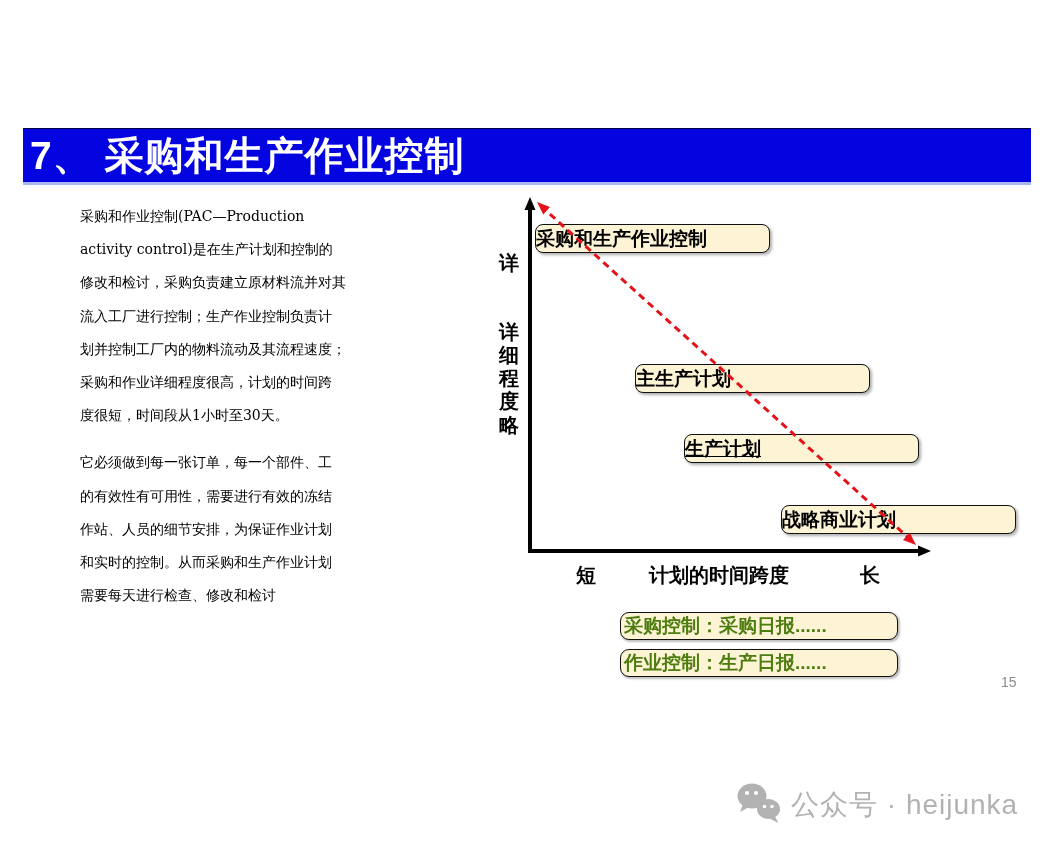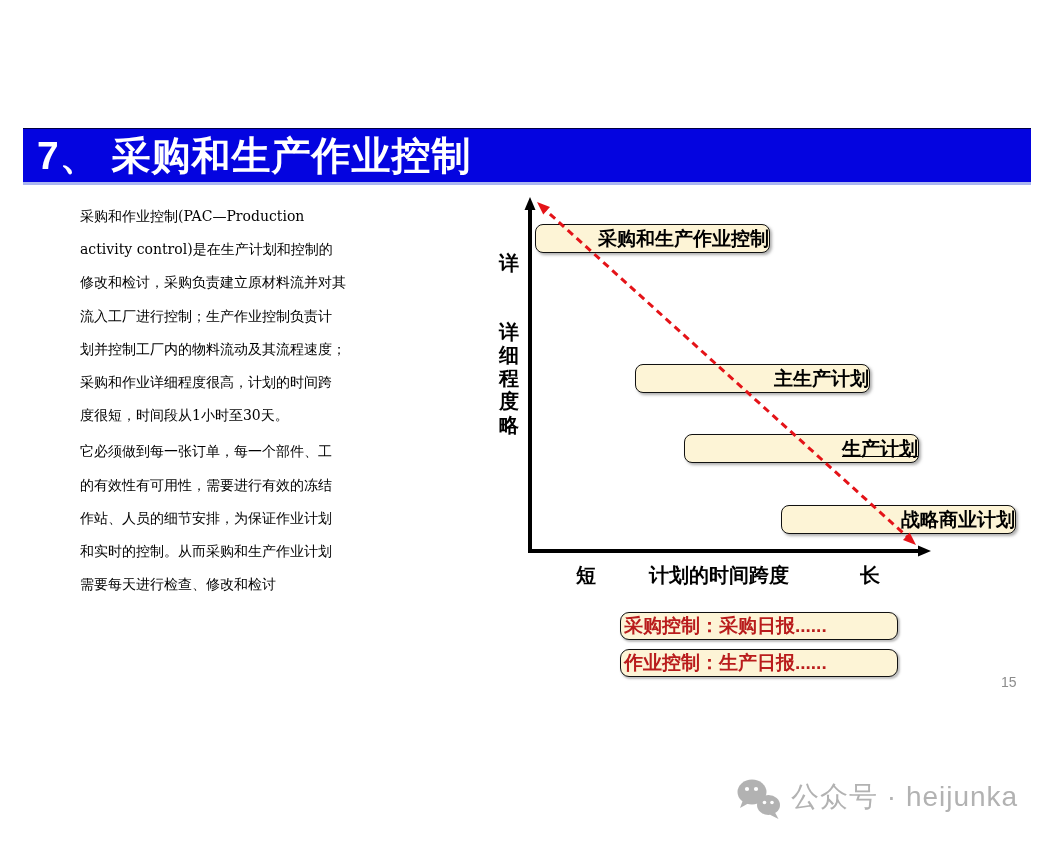--- a/index.html
+++ b/index.html
@@ -10,41 +10,41 @@
   
   .title-bar{
     position:absolute;left:23px;top:128px;width:1008px;height:53px;
     background:#0404e0;
     border-top:1px solid #000044;
     border-bottom:3px solid #aab6f0;
     display:flex;align-items:center;
   }
   .title-bar .ttl{
     color:#ffffff;font-size:39px;font-weight:bold;
-    padding-left:14px;letter-spacing:1px;white-space:pre;
+    padding-left:7px;letter-spacing:1px;white-space:pre;
     font-family:"Liberation Sans",sans-serif;
   }
   
   .body-text{
     position:absolute;left:80px;top:200px;width:420px;
     font-family:"DejaVu Serif",serif;color:#000000;
   }
   .body-text .tline{
     font-size:14px;line-height:33.2px;white-space:nowrap;
   }
-  .para2{margin-top:3px;}
+  .para2{margin-top:14px;}
   
   svg.layer{position:absolute;left:0;top:0;width:1056px;height:842px;pointer-events:none;}
   svg.axes-layer{z-index:1;}
   svg.arrow-layer{z-index:3;}
   .dbox{
     position:absolute;z-index:2;width:233px;height:27px;
     background:#fdf4d6;border:1.5px solid #111111;border-radius:8px;
     box-shadow:2px 2px 3px rgba(110,110,110,.55);
-    display:flex;align-items:center;justify-content:flex-end;
+    display:flex;align-items:center;justify-content:flex-start;
     font-size:19px;font-weight:bold;color:#000000;
     font-family:"Liberation Sans",sans-serif;white-space:nowrap;
   }
   .dbox1{left:535px;top:224px;}
   .dbox2{left:585px;top:294px;}
   .dbox3{left:635px;top:364px;}
   .dbox4{left:684px;top:434px;text-decoration:underline;}
   .dbox5{left:737px;top:505px;margin-left:44px;}
   .axis-label{
     position:absolute;z-index:2;font-weight:bold;font-size:20px;color:#000;
@@ -55,35 +55,35 @@
   .yl-bottom{left:499px;top:412px;}
   .xl-left{left:576px;top:562px;}
   .xl-title{left:649px;top:562px;}
   .xl-right{left:860px;top:562px;}
   
   .note-box{
     position:absolute;left:620px;width:278px;height:28px;
     background:#fdf4d6;border:1.5px solid #111111;border-radius:9px;
     box-shadow:1.5px 1.5px 2px rgba(130,130,130,.5);
     display:flex;align-items:center;
-    font-size:19px;font-weight:bold;color:#b91c1c;
+    font-size:19px;font-weight:bold;color:#4d7c0f;
     font-family:"Liberation Sans",sans-serif;white-space:nowrap;
     padding-left:3px;box-sizing:border-box;z-index:2;
   }
   .note1{top:612px;}
   .note2{top:649px;}
   
   .page-number{
     position:absolute;left:1001px;top:674px;font-size:14px;color:#8c8c8c;
     font-family:"Liberation Sans",sans-serif;
   }
   
   .watermark{
     position:absolute;left:736px;top:778px;height:46px;
-    display:flex;align-items:flex-start;gap:9px;color:#b2b2b2;
+    display:flex;align-items:flex-end;gap:9px;color:#b2b2b2;
   }
   .watermark .wm-text{
     font-size:28px;letter-spacing:1px;color:#b2b2b2;
     font-family:"Liberation Sans",sans-serif;white-space:pre;
   }
 </style>
 </head>
 <body>
 
 <div class="slide">

